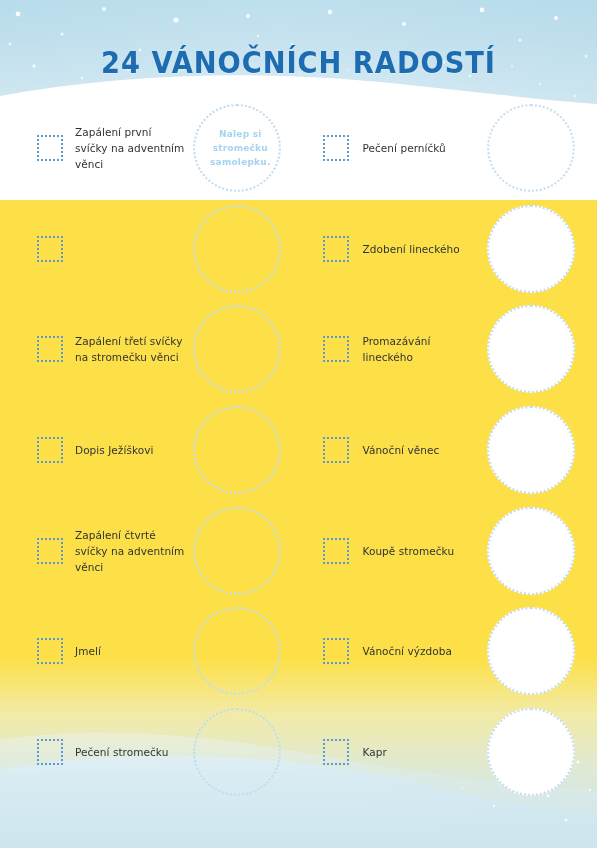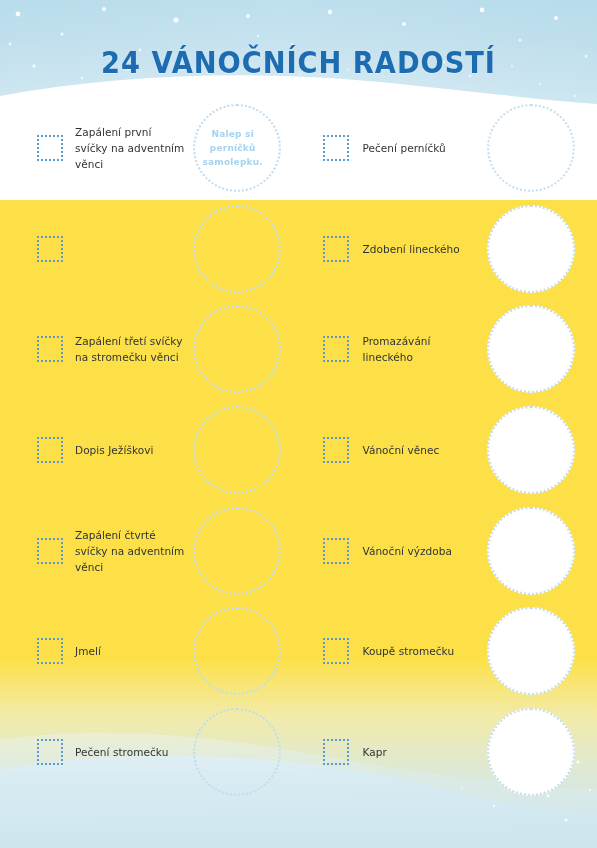--- a/index.html
+++ b/index.html
@@ -144,21 +144,21 @@
     top: 50%;
     transform: translateY(-50%);
     width: 88px;
     height: 88px;
     box-sizing: border-box;
     border-radius: 50%;
     border: 2px dotted #bfdcf2;
     background: transparent;
     display: flex;
     align-items: center;
-    justify-content: flex-start;
+    justify-content: flex-end;
     text-align: center;
   }
   .col-right .sticker {
     right: 22px;
     background: #ffffff;
     border-color: #c6def0;
   }
   .sticker.filled {
     background: #ffffff;
   }
@@ -259,21 +259,21 @@
   <div class="columns">
 
     <div class="column col-left">
 
       <div class="row">
         <div class="checkbox"></div>
         <div class="label">Zapálení první svíčky na adventním věnci</div>
         <div class="sticker filled">
           <div class="sticker-text">
             <span>Nalep si</span><br>
-            <span>perníčků</span><br>
+            <span>stromečku</span><br>
             <span>samolepku.</span>
           </div>
         </div>
       </div>
 
       <div class="row">
         <div class="checkbox"></div>
         <div class="sticker"></div>
       </div>
 
@@ -330,32 +330,32 @@
       </div>
 
       <div class="row">
         <div class="checkbox"></div>
         <div class="label">Vánoční věnec</div>
         <div class="sticker filled"></div>
       </div>
 
       <div class="row">
         <div class="checkbox"></div>
+        <div class="label">Koupě stromečku</div>
+        <div class="sticker filled"></div>
+      </div>
+
+      <div class="row">
+        <div class="checkbox"></div>
         <div class="label">Vánoční výzdoba</div>
         <div class="sticker filled"></div>
       </div>
 
       <div class="row">
         <div class="checkbox"></div>
-        <div class="label">Koupě stromečku</div>
-        <div class="sticker filled"></div>
-      </div>
-
-      <div class="row">
-        <div class="checkbox"></div>
         <div class="label">Kapr</div>
         <div class="sticker filled"></div>
       </div>
 
     </div>
 
   </div>
 
 </div>
 

